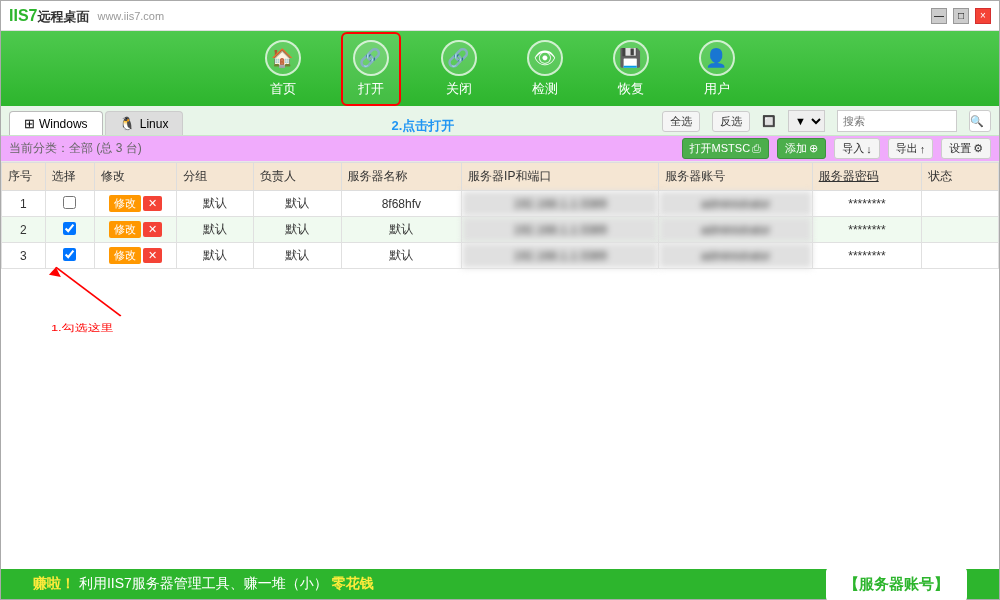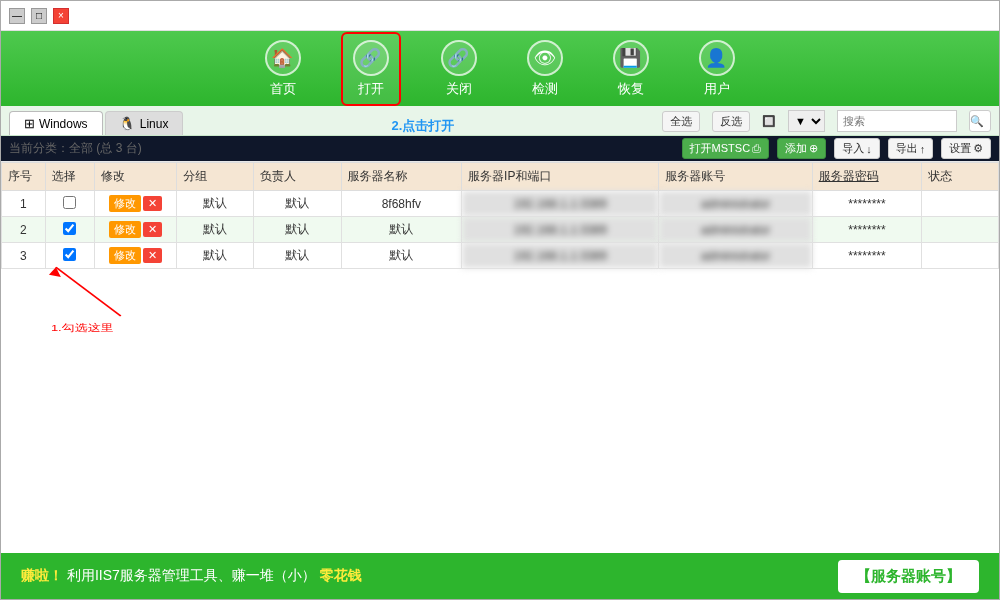--- a/index.html
+++ b/index.html
@@ -207,25 +207,25 @@
       padding: 1px 5px;
       border-radius: 2px;
       cursor: pointer;
       font-size: 11px;
       margin-left: 2px;
     }
 
     
     .footer {
       background: #2db52d;
-      padding: 8px 20px;
+      padding: 8px 32px;
       display: flex;
       align-items: center;
       justify-content: space-between;
-      height: 46px;
+      height: 30px;
     }
     .footer-text {
       font-size: 14px;
       color: #fff;
     }
     .footer-btn {
       background: #fff;
       color: #2db52d;
       border: 2px solid #fff;
       padding: 5px 16px;
@@ -237,21 +237,21 @@
 
     
     .main-content {
       flex: 1;
       display: flex;
       flex-direction: column;
       position: relative;
     }
 
     .toolbar2-row2 {
-      background: #0f172a;
+      background: #f0abfc;
       display: flex;
       align-items: center;
       padding: 2px 8px;
       gap: 8px;
       border-bottom: 1px solid #e8e8e8;
       height: 26px;
     }
 
     .col-seq { width: 40px; }
     .col-check { width: 45px; }
@@ -274,20 +274,26 @@
       pointer-events: none;
       z-index: 10;
     }
   </style>
 </head>
 <body>
 
 <div class="window">
 
   <div class="title-bar">
+    <div class="title-bar-left">
+      <span class="app-logo">
+        <span style="color:#2db52d;font-weight:bold;font-size:16px;">IIS7</span><span style="color:#333;font-size:13px;">远程桌面</span>
+      </span>
+      <span style="color:#999;font-size:11px;">www.iis7.com</span>
+    </div>
     <div class="title-bar-right">
       <div class="win-btn">—</div>
       <div class="win-btn">□</div>
       <div class="win-btn" style="background:#f44336;color:#fff;border-color:#d32f2f;">×</div>
     </div>
   </div>
 
   <div class="toolbar">
     <div class="tool-item">
       <div class="tool-icon">🏠</div>

